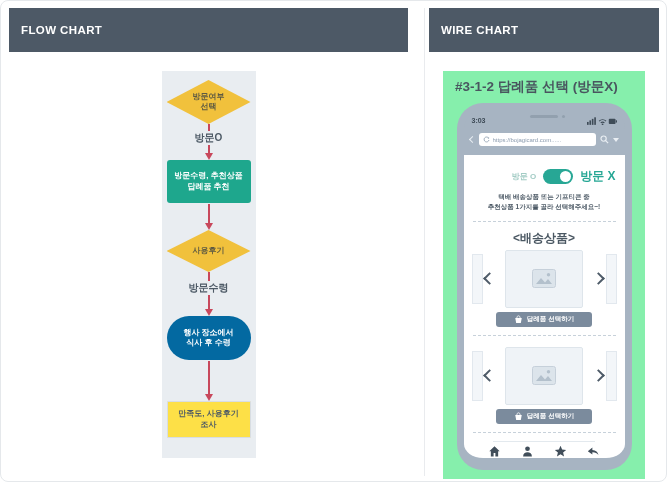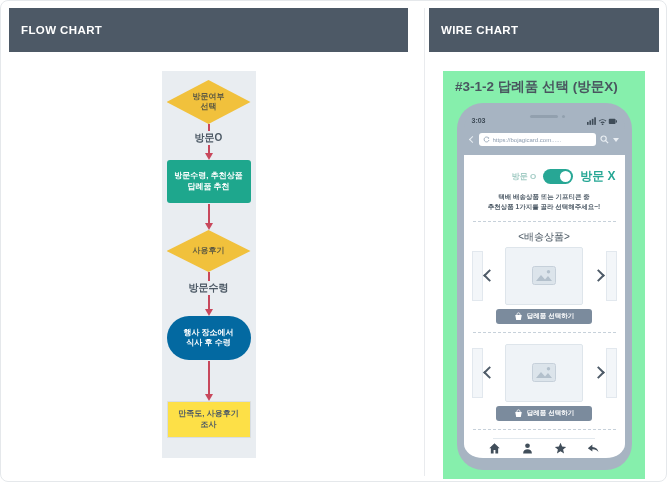--- a/index.html
+++ b/index.html
@@ -36,21 +36,21 @@
   .url-text{font-size:6px;color:#8b9bae;white-space:nowrap;overflow:hidden;}
   .caret-down{width:0;height:0;border-left:3.5px solid transparent;border-right:3.5px solid transparent;border-top:4.5px solid #e9eef3;flex:none;}
   .screen{flex:1;background:#fff;padding:8px 9px 4px;display:flex;flex-direction:column;overflow:hidden;}
   .toggle-row{display:flex;align-items:center;justify-content:flex-end;gap:7px;margin-top:5px;flex:none;}
   .t-off{font-size:8px;font-weight:bold;color:#a3ccc5;}
   .t-on{font-size:12px;font-weight:bold;color:#27a795;}
   .toggle{width:30px;height:15px;border-radius:8px;background:#27a795;position:relative;flex:none;}
   .knob{position:absolute;right:2px;top:2px;width:11px;height:11px;border-radius:50%;background:#fff;}
   .desc{margin-top:7px;text-align:center;font-size:6.5px;font-weight:bold;color:#4d5a66;line-height:1.6;white-space:pre-line;flex:none;}
   .dash{border:none;border-top:1px dashed #c7d1da;margin:8px 0;flex:none;}
-  .sec-header{text-align:center;font-size:10px;font-weight:normal;color:#4b5863;flex:none;}
+  .sec-header{text-align:center;font-size:12px;font-weight:bold;color:#4b5863;flex:none;}
   .carousel{position:relative;height:58px;display:flex;align-items:center;justify-content:center;gap:11px;margin:3px 0 2px;flex:none;}
   .side-card{position:absolute;top:4px;width:9px;height:48px;background:#f3f6f9;border:1px solid #e2e8ee;}
   .side-card.l{left:-1px;}.side-card.r{right:-1px;}
   .chev{width:7px;height:7px;border-left:2.5px solid #4e5b68;border-bottom:2.5px solid #4e5b68;flex:none;cursor:pointer;}
   .chev.l{transform:rotate(45deg);}.chev.r{transform:rotate(-135deg);}
   .main-card{width:76px;height:56px;background:#eff3f7;border:1px solid #dee5eb;border-radius:2px;display:flex;align-items:center;justify-content:center;flex:none;}
   .select-btn{display:flex;align-items:center;justify-content:center;gap:4px;margin:2px auto 0;width:96px;height:15px;background:#7b8b9d;border:none;border-radius:3px;color:#fff;font-size:6.5px;font-weight:bold;font-family:inherit;flex:none;cursor:pointer;}
   .nav-line{width:72%;margin:auto auto 3px;border-top:1px solid #e3e9ee;flex:none;}
   .nav-row{display:flex;justify-content:space-between;align-items:center;padding:0 15px 2px;flex:none;}
   .nav-row svg{cursor:pointer;}

